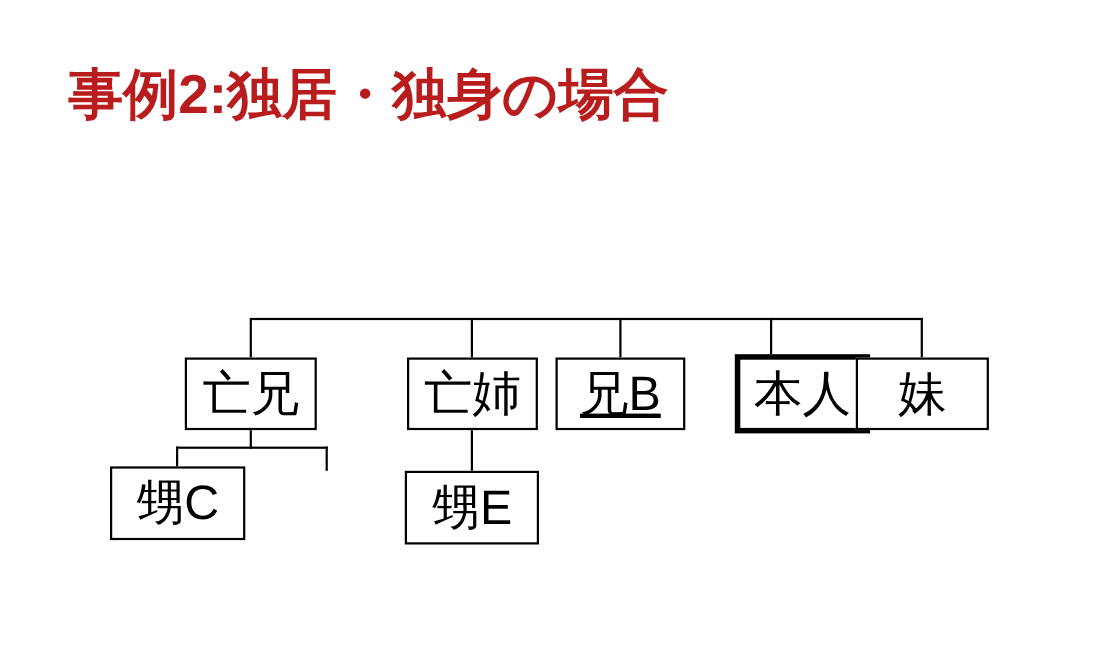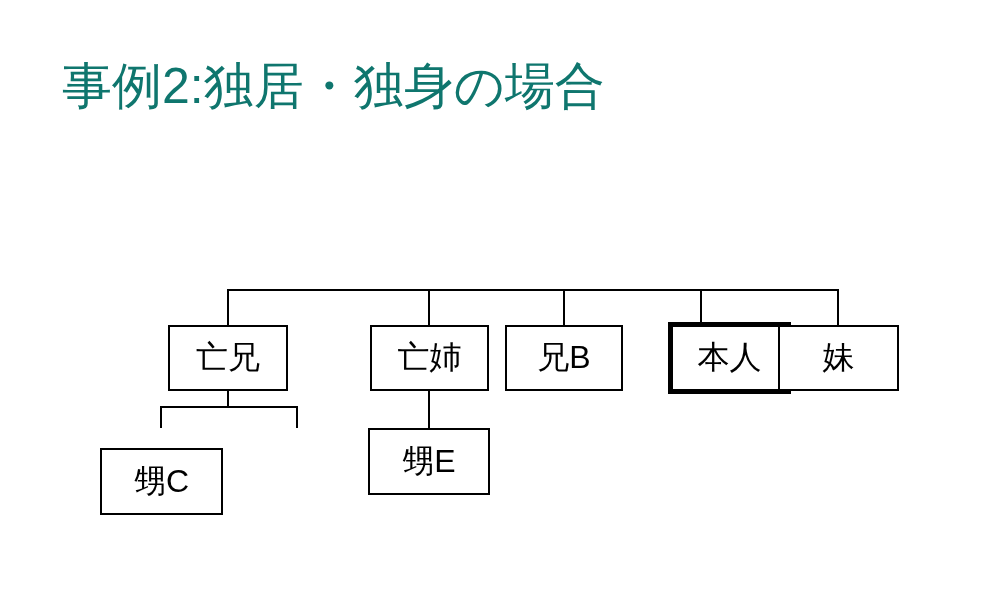--- a/index.html
+++ b/index.html
@@ -15,51 +15,52 @@
     background: #ffffff;
     overflow: hidden;
   }
   .slide-title {
     position: absolute;
     left: 62px;
     top: 58px;
     font-size: 50px;
     line-height: 1.15;
     letter-spacing: 0px;
-    color: #0f766e;
+    color: #b91c1c;
     white-space: nowrap;
+    font-weight: bold;
   }
   .node {
     position: absolute;
     box-sizing: border-box;
     border: 2px solid #000000;
     background: #ffffff;
     display: flex;
     align-items: center;
     justify-content: center;
-    font-size: 32px;
+    font-size: 44px;
     color: #000000;
     white-space: nowrap;
   }
   .node.emphasized {
     border-width: 5px;
     margin-left: 28px;
   }
   .line {
     position: absolute;
     background: #000000;
   }
   
   .n-bokei   { left: 168px; top: 325px; width: 120px; height: 66px; }
   .n-boshi   { left: 370px; top: 325px; width: 119px; height: 66px; }
-  .n-anib    { left: 505px; top: 325px; width: 118px; height: 66px; }
+  .n-anib    { left: 505px; top: 325px; width: 118px; height: 66px; text-decoration: underline; }
   .n-honnin  { left: 640px; top: 322px; width: 123px; height: 72px; }
   .n-imouto  { left: 778px; top: 325px; width: 121px; height: 66px; }
   
-  .n-oic     { left: 100px; top: 448px; width: 123px; height: 67px; }
+  .n-oic     { left: 100px; top: 424px; width: 123px; height: 67px; }
   .n-meid    { left: 235px; top: 428px; width: 123px; height: 67px; }
   .n-oie     { left: 368px; top: 428px; width: 122px; height: 67px; }
   
   .l-toprail        { left: 228px; top: 289px; width: 611px; height: 2px; }
   .l-stub-bokei     { left: 227px; top: 289px; width: 2px; height: 36px; }
   .l-stub-boshi     { left: 428px; top: 289px; width: 2px; height: 36px; }
   .l-stub-anib      { left: 563px; top: 289px; width: 2px; height: 36px; }
   .l-stub-honnin    { left: 700px; top: 289px; width: 2px; height: 33px; }
   .l-stub-imouto    { left: 837px; top: 289px; width: 2px; height: 36px; }
   .l-bokei-down     { left: 227px; top: 391px; width: 2px; height: 17px; }

